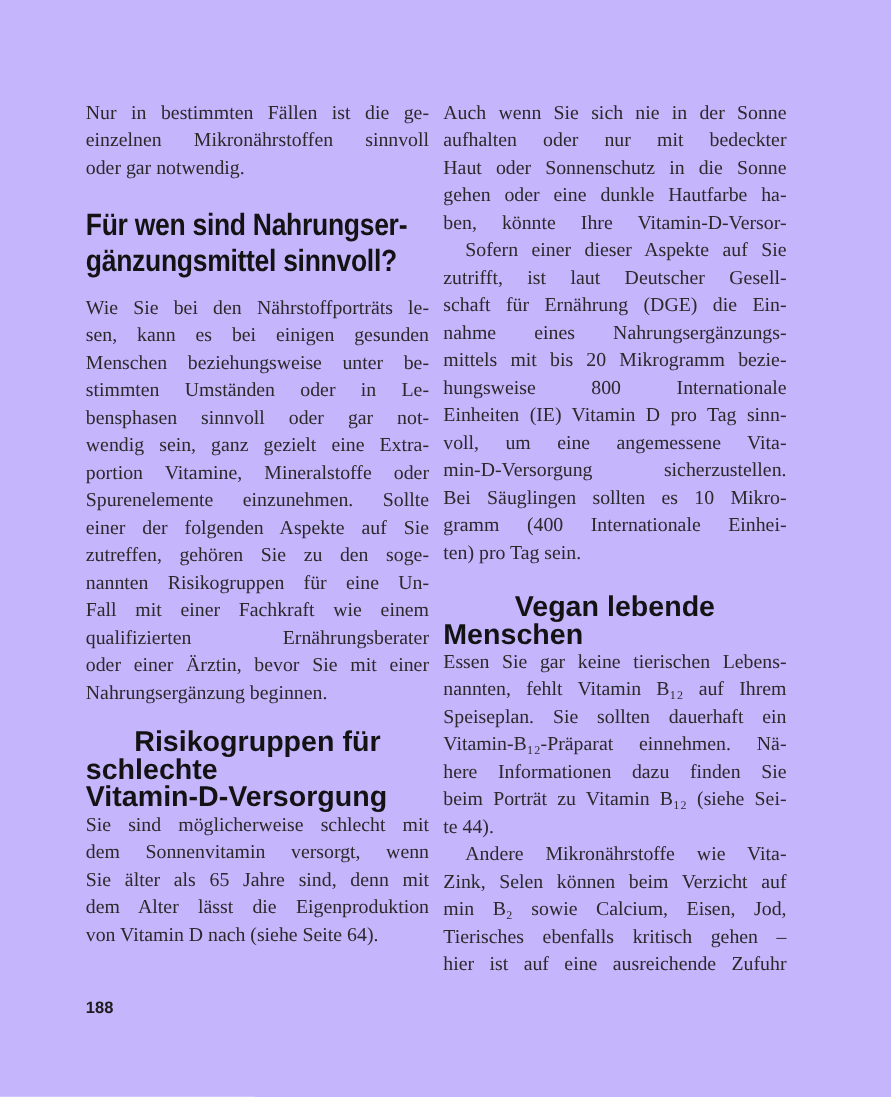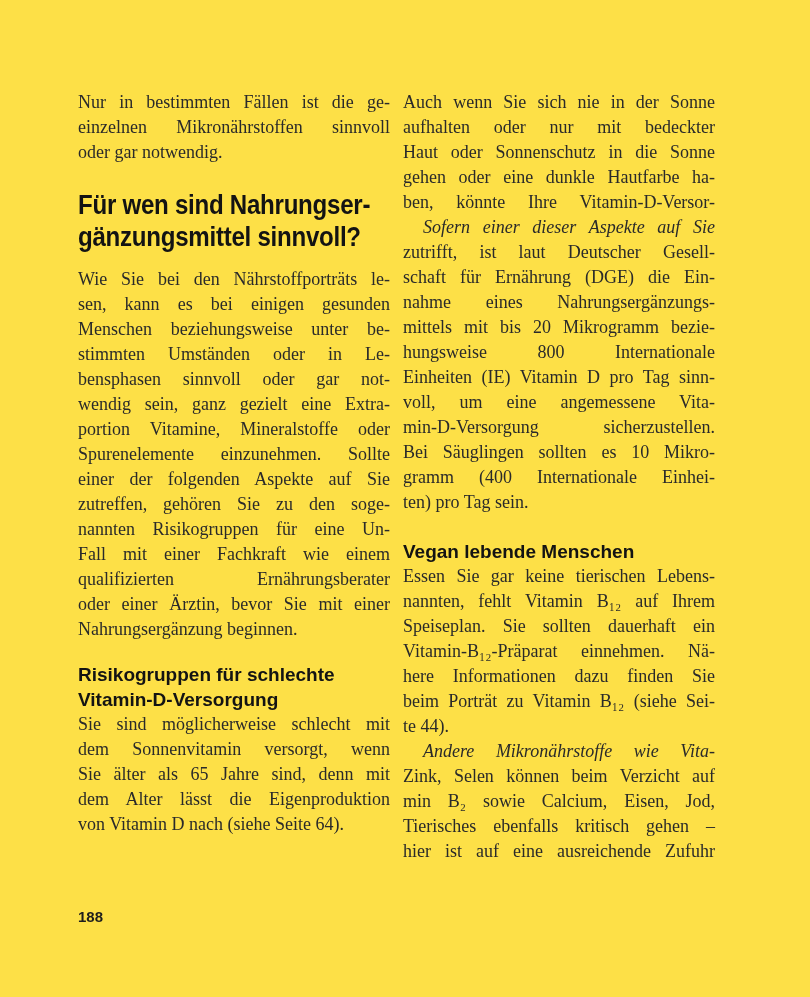--- a/index.html
+++ b/index.html
@@ -1,21 +1,21 @@
 <!DOCTYPE html>
 <html lang="de"><head>
 <meta charset="utf-8">
 <style>
   html, body { margin: 0; padding: 0; }
   body { background: #ffffff; }
   .page {
     position: relative;
     width: 810px;
     height: 997px;
-    background: #fde047;
+    background: #c4b5fd;
     overflow: hidden;
     font-family: "Liberation Serif", "DejaVu Serif", serif;
     color: #2a2a2a;
   }
   .col {
     position: absolute;
     top: 90px;
     width: 312px;
   }
   .col-left  { left: 78px;  }
@@ -26,21 +26,20 @@
     line-height: 25px;
     text-align: justify;
     text-align-last: justify;
     white-space: normal;
   }
   .para .line.last {
     text-align-last: left;
   }
   .para.indent-first .line:first-child {
     text-indent: 20px;
-    font-style: italic;
   }
 
   .h1 {
     margin: 24px 0 14px 0;
     font-family: "Liberation Sans", "DejaVu Sans", sans-serif;
     font-weight: bold;
     color: #131313;
   }
   .h1 .line {
     font-size: 28px;
@@ -53,23 +52,23 @@
     white-space: nowrap;
   }
 
   .h2 {
     margin: 0;
     font-family: "Liberation Sans", "DejaVu Sans", sans-serif;
     font-weight: bold;
     color: #131313;
   }
   .h2 .line, .h2 {
-    font-size: 19px;
+    font-size: 26px;
     line-height: 25px;
-    text-align: left;
+    text-align: center;
     text-align-last: left;
   }
   .h2-left  { margin-top: 20px; }
   .h2-right { margin-top: 24px; }
 
   .footer-page-number {
     position: absolute;
     left: 78px;
     top: 908px;
     font-family: "Liberation Sans", "DejaVu Sans", sans-serif;

